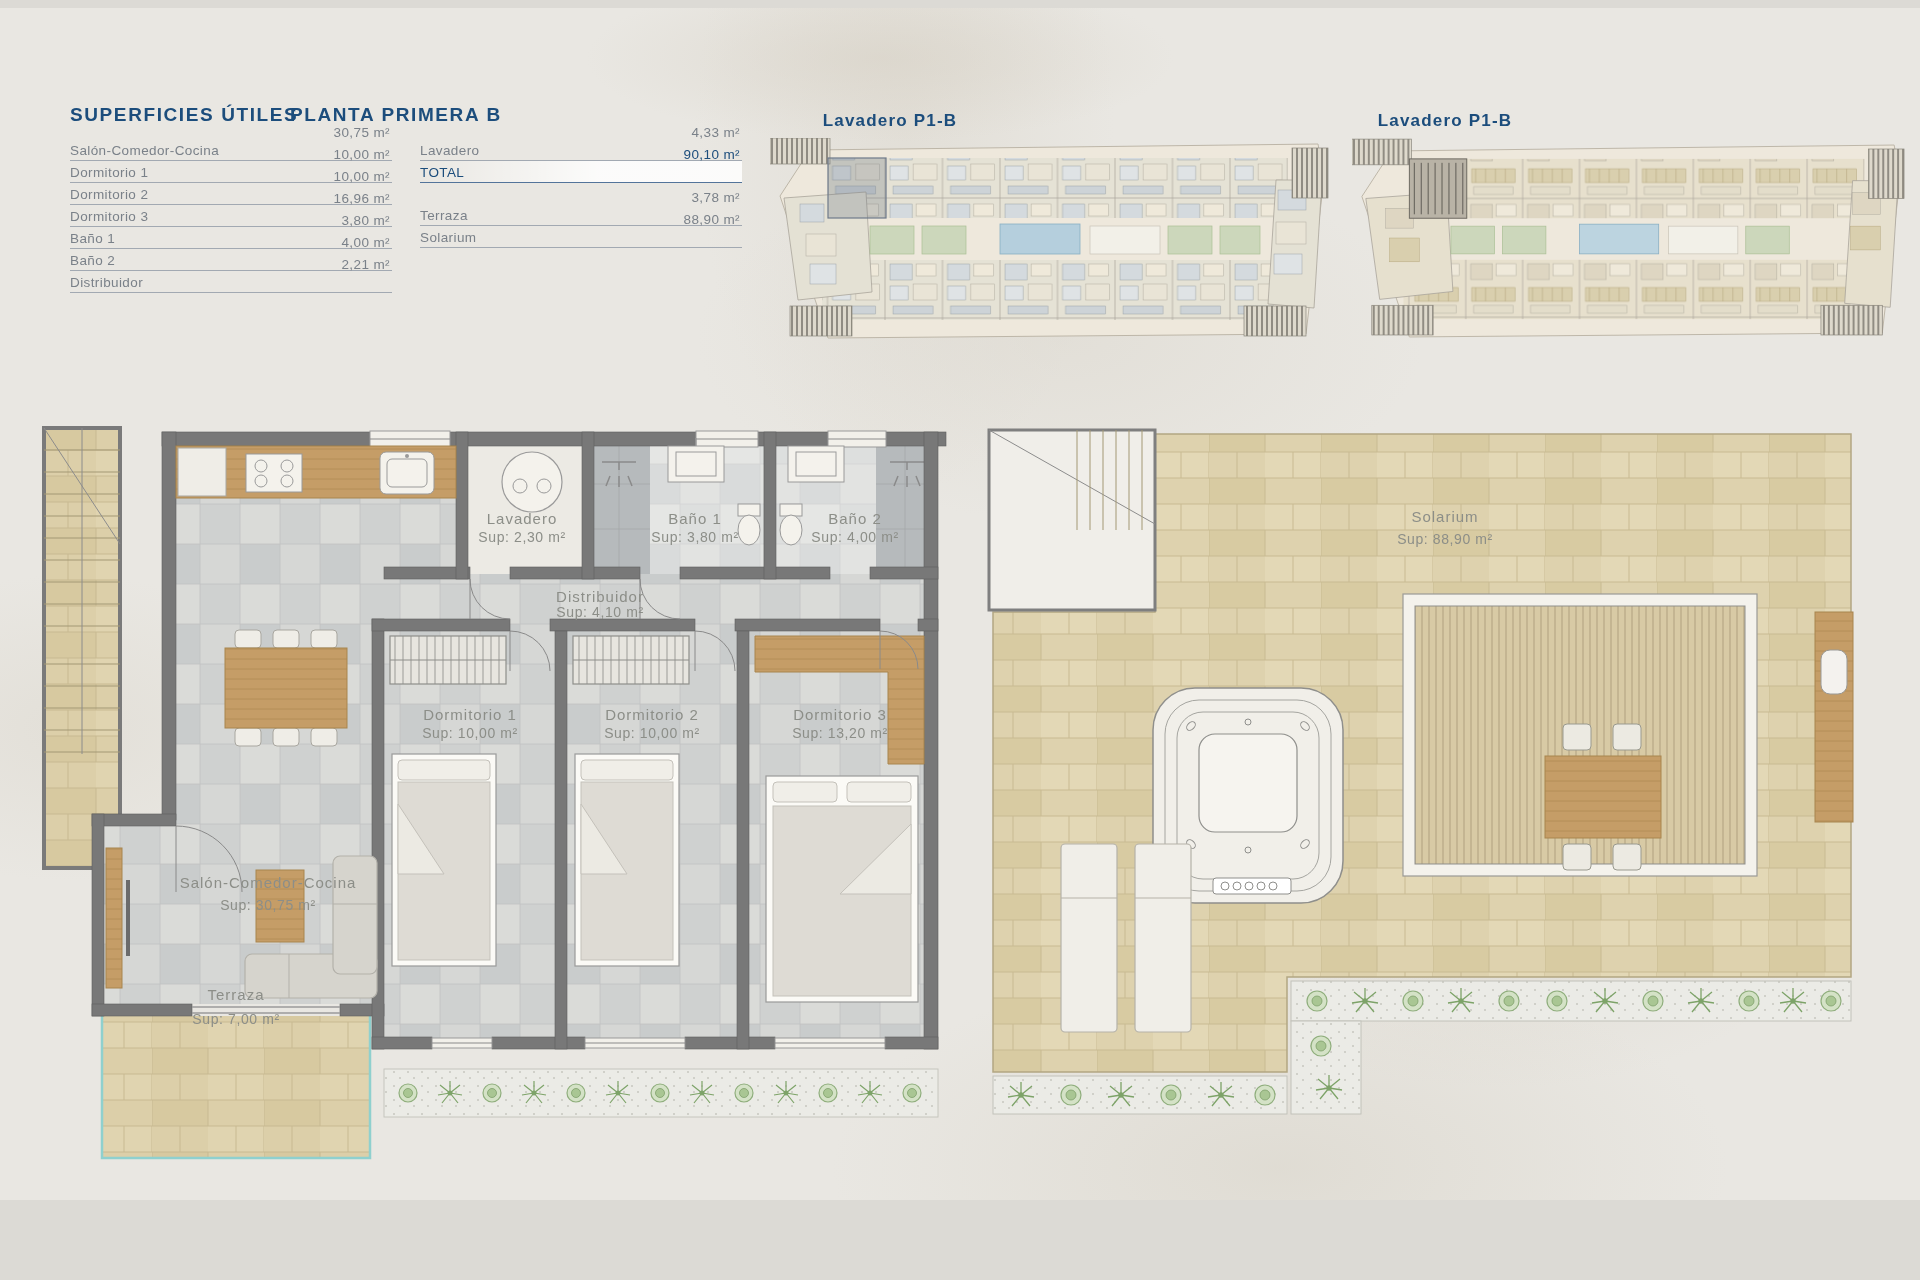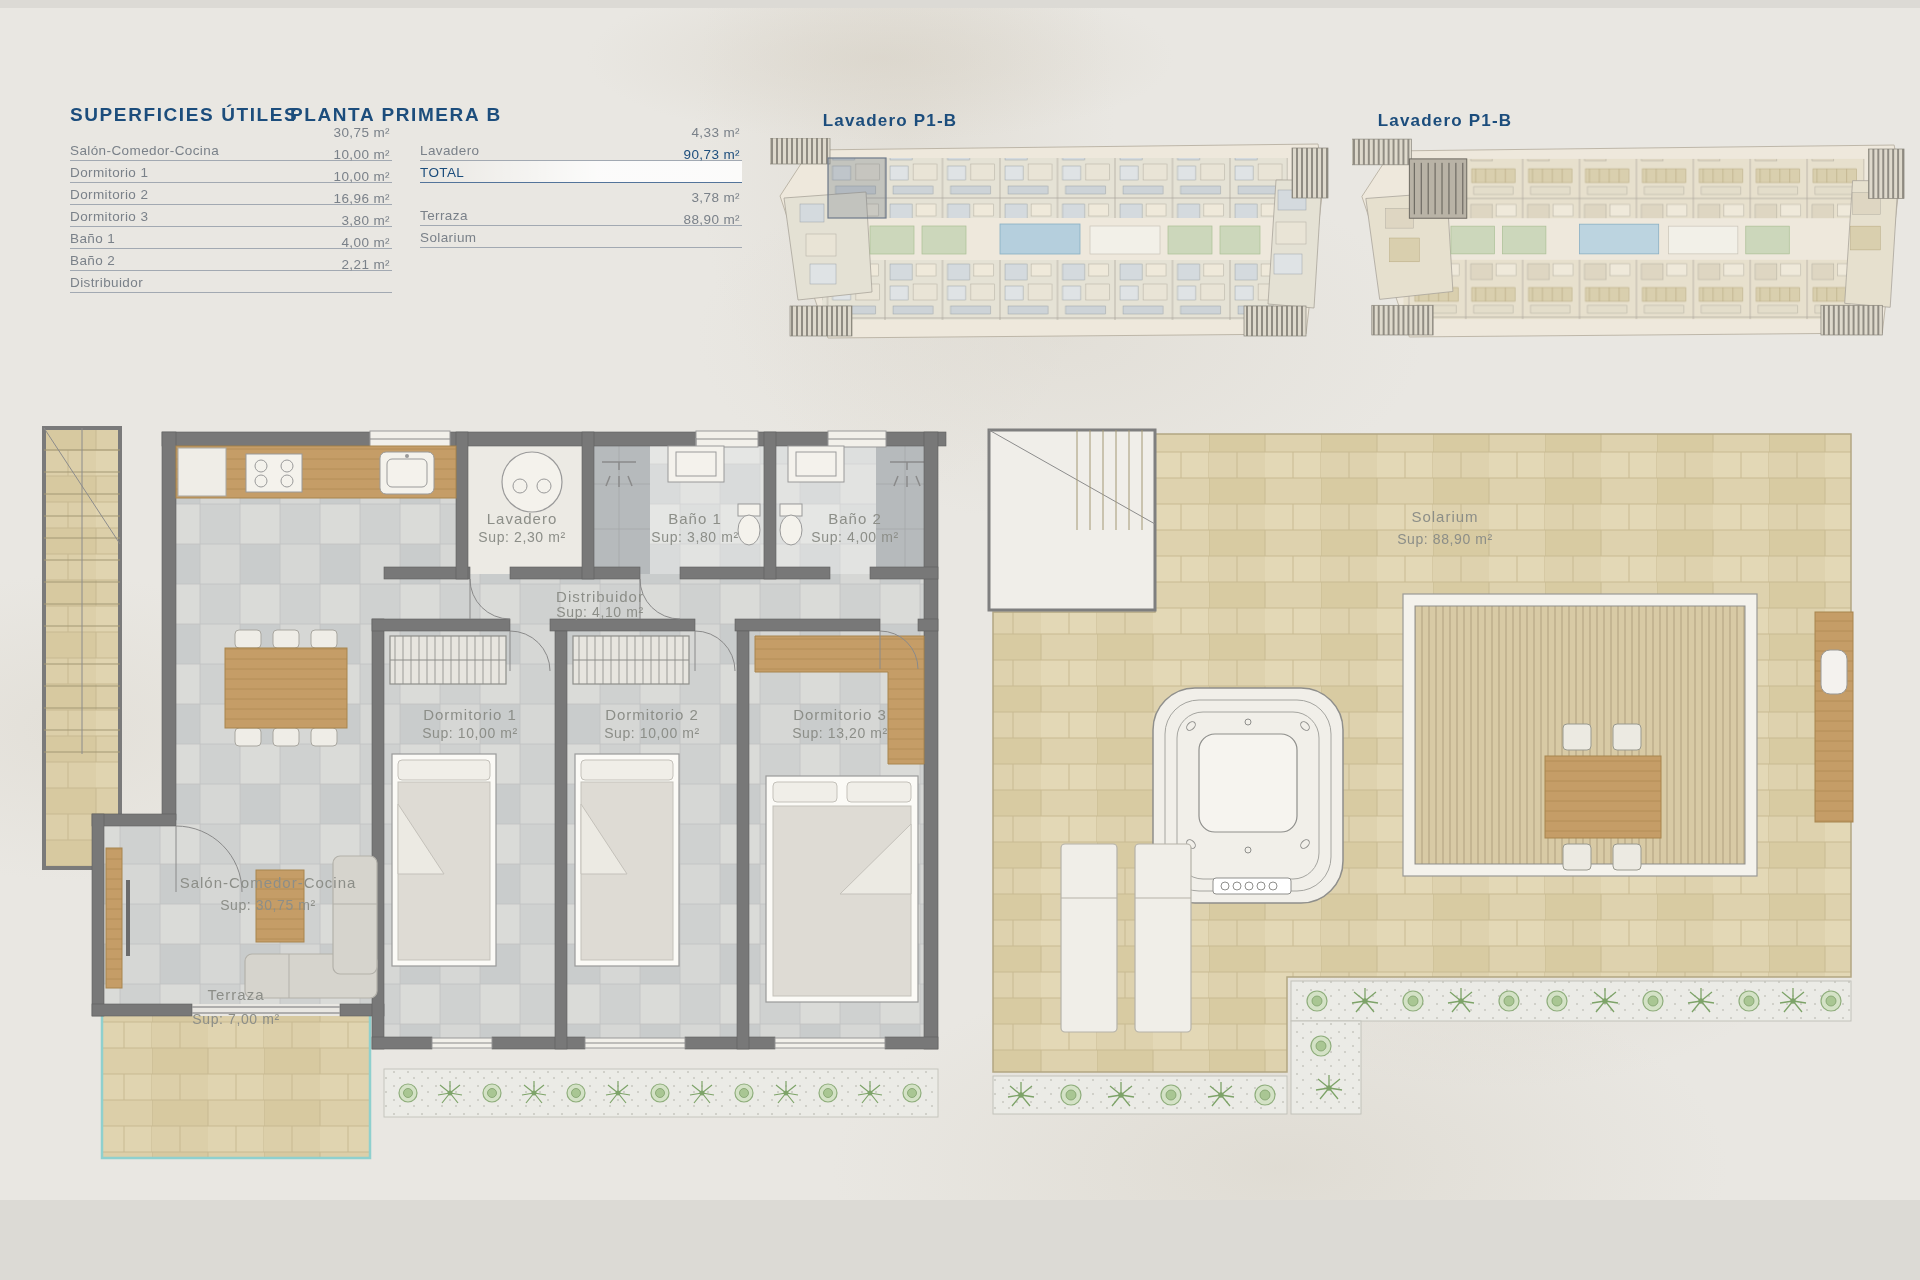--- a/index.html
+++ b/index.html
@@ -71,21 +71,21 @@
       </div>
   </div>
 
   <div class="lcol" style="left:420px;top:131px;">
     <div class="lrow">
         <span class="lab">Lavadero</span>
         <span class="val">4,33 m²</span>
       </div>
     <div class="lrow total">
         <span class="lab">TOTAL</span>
-        <span class="val">90,73 m²</span>
+        <span class="val">90,10 m²</span>
       </div>
     <div class="lrow spacer"></div>
     <div class="lrow">
         <span class="lab">Terraza</span>
         <span class="val">3,78 m²</span>
       </div>
     <div class="lrow">
         <span class="lab">Solarium</span>
         <span class="val">88,90 m²</span>
       </div>

